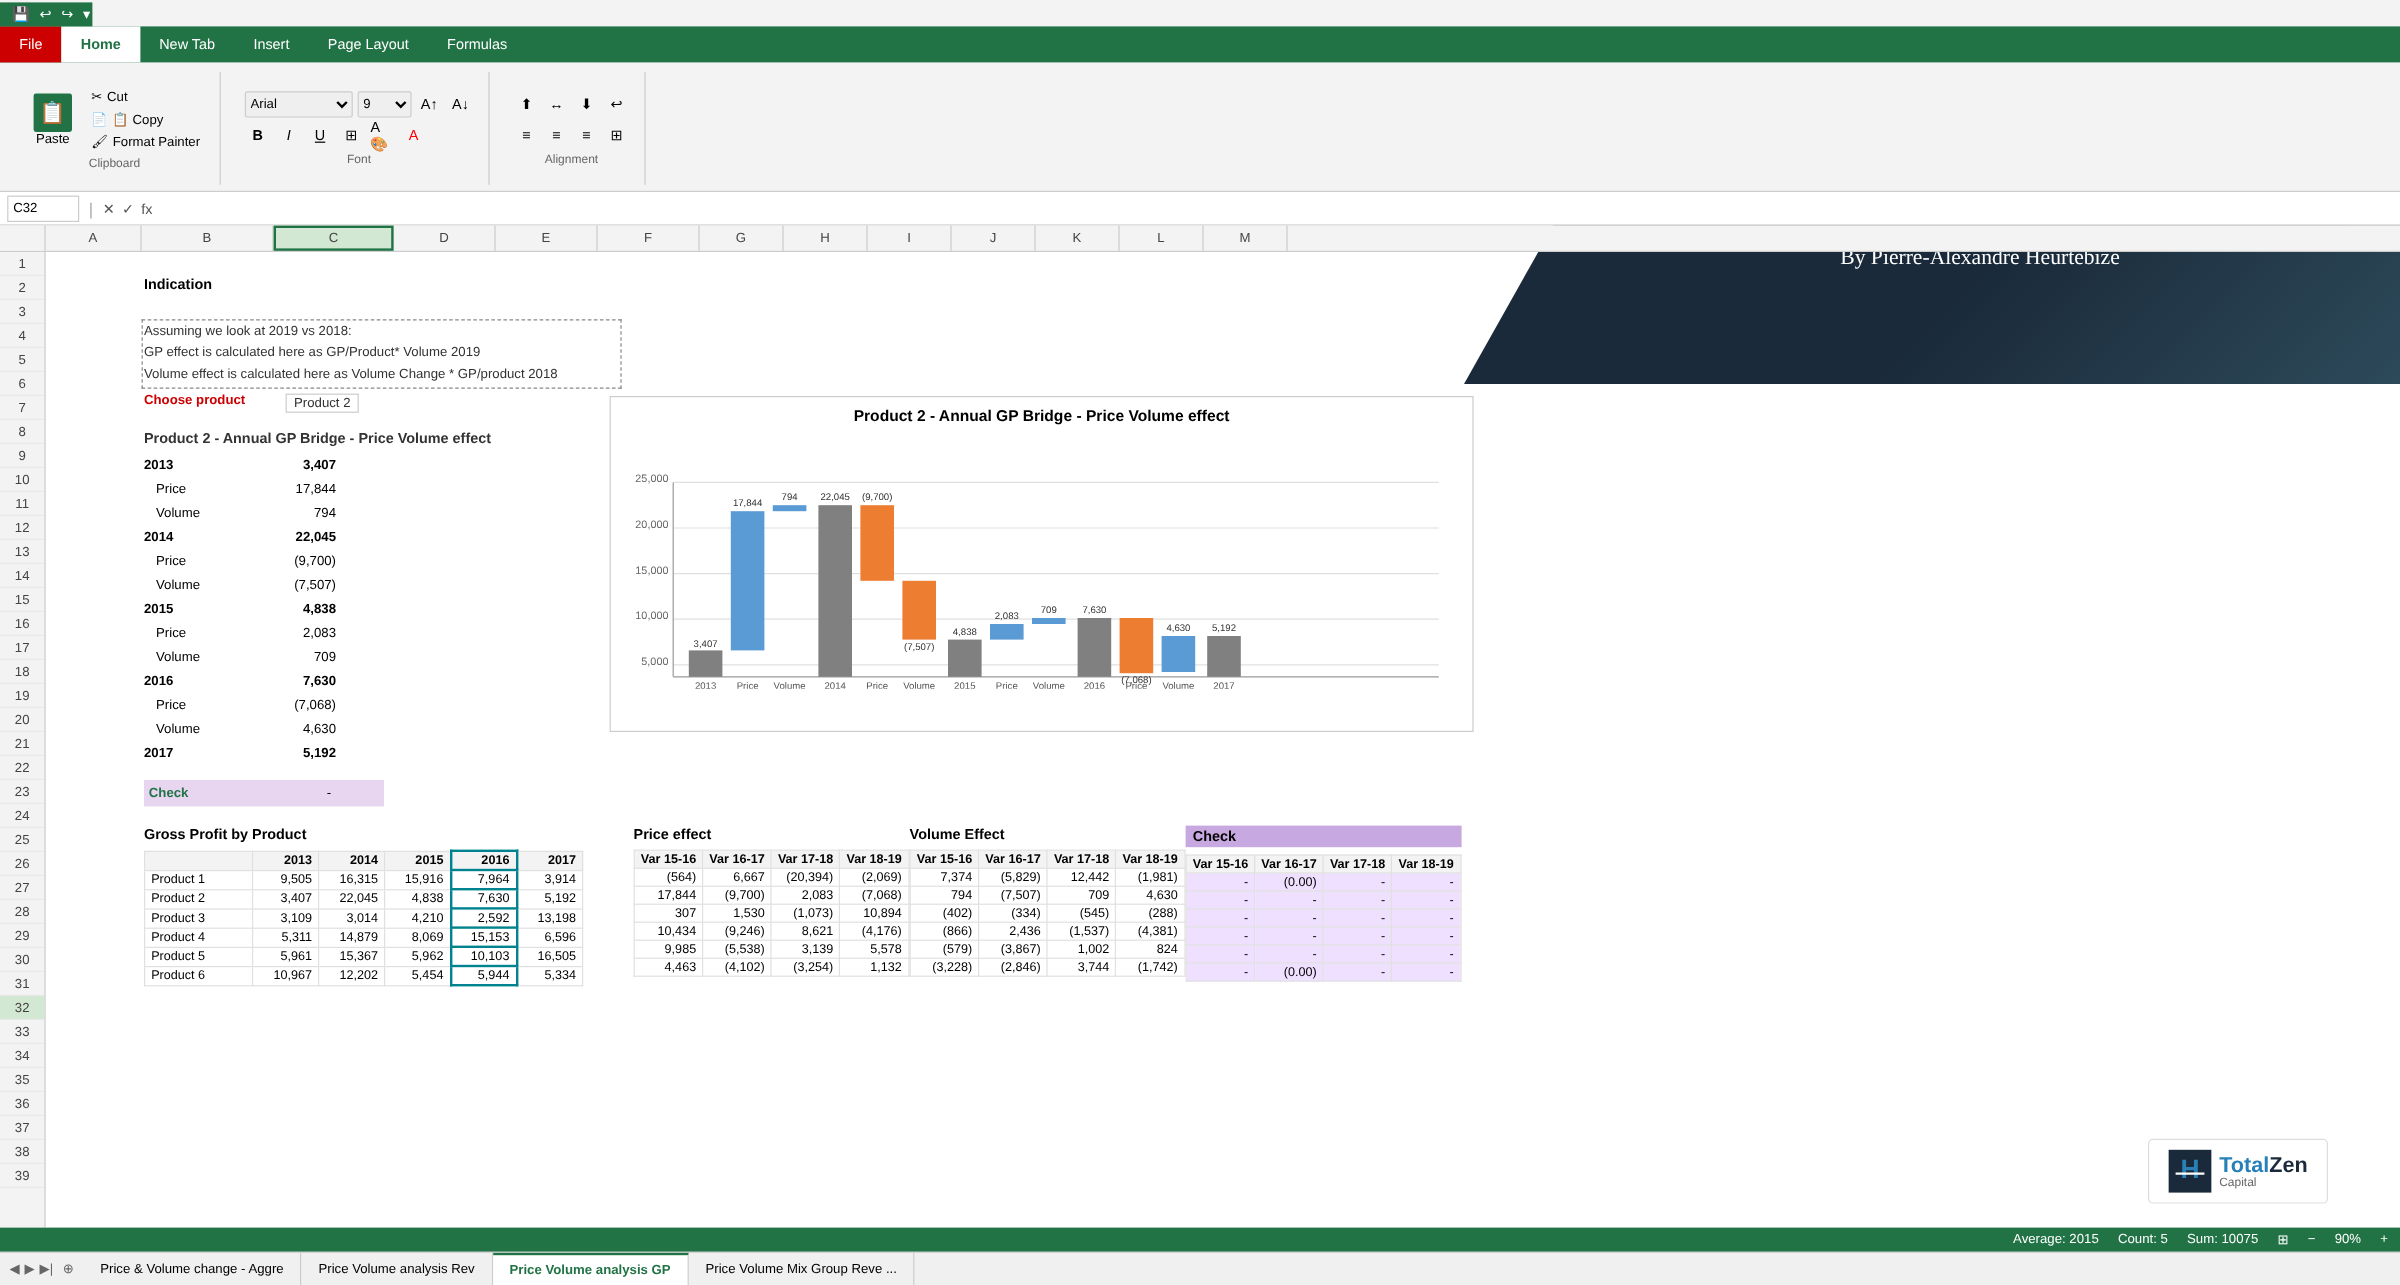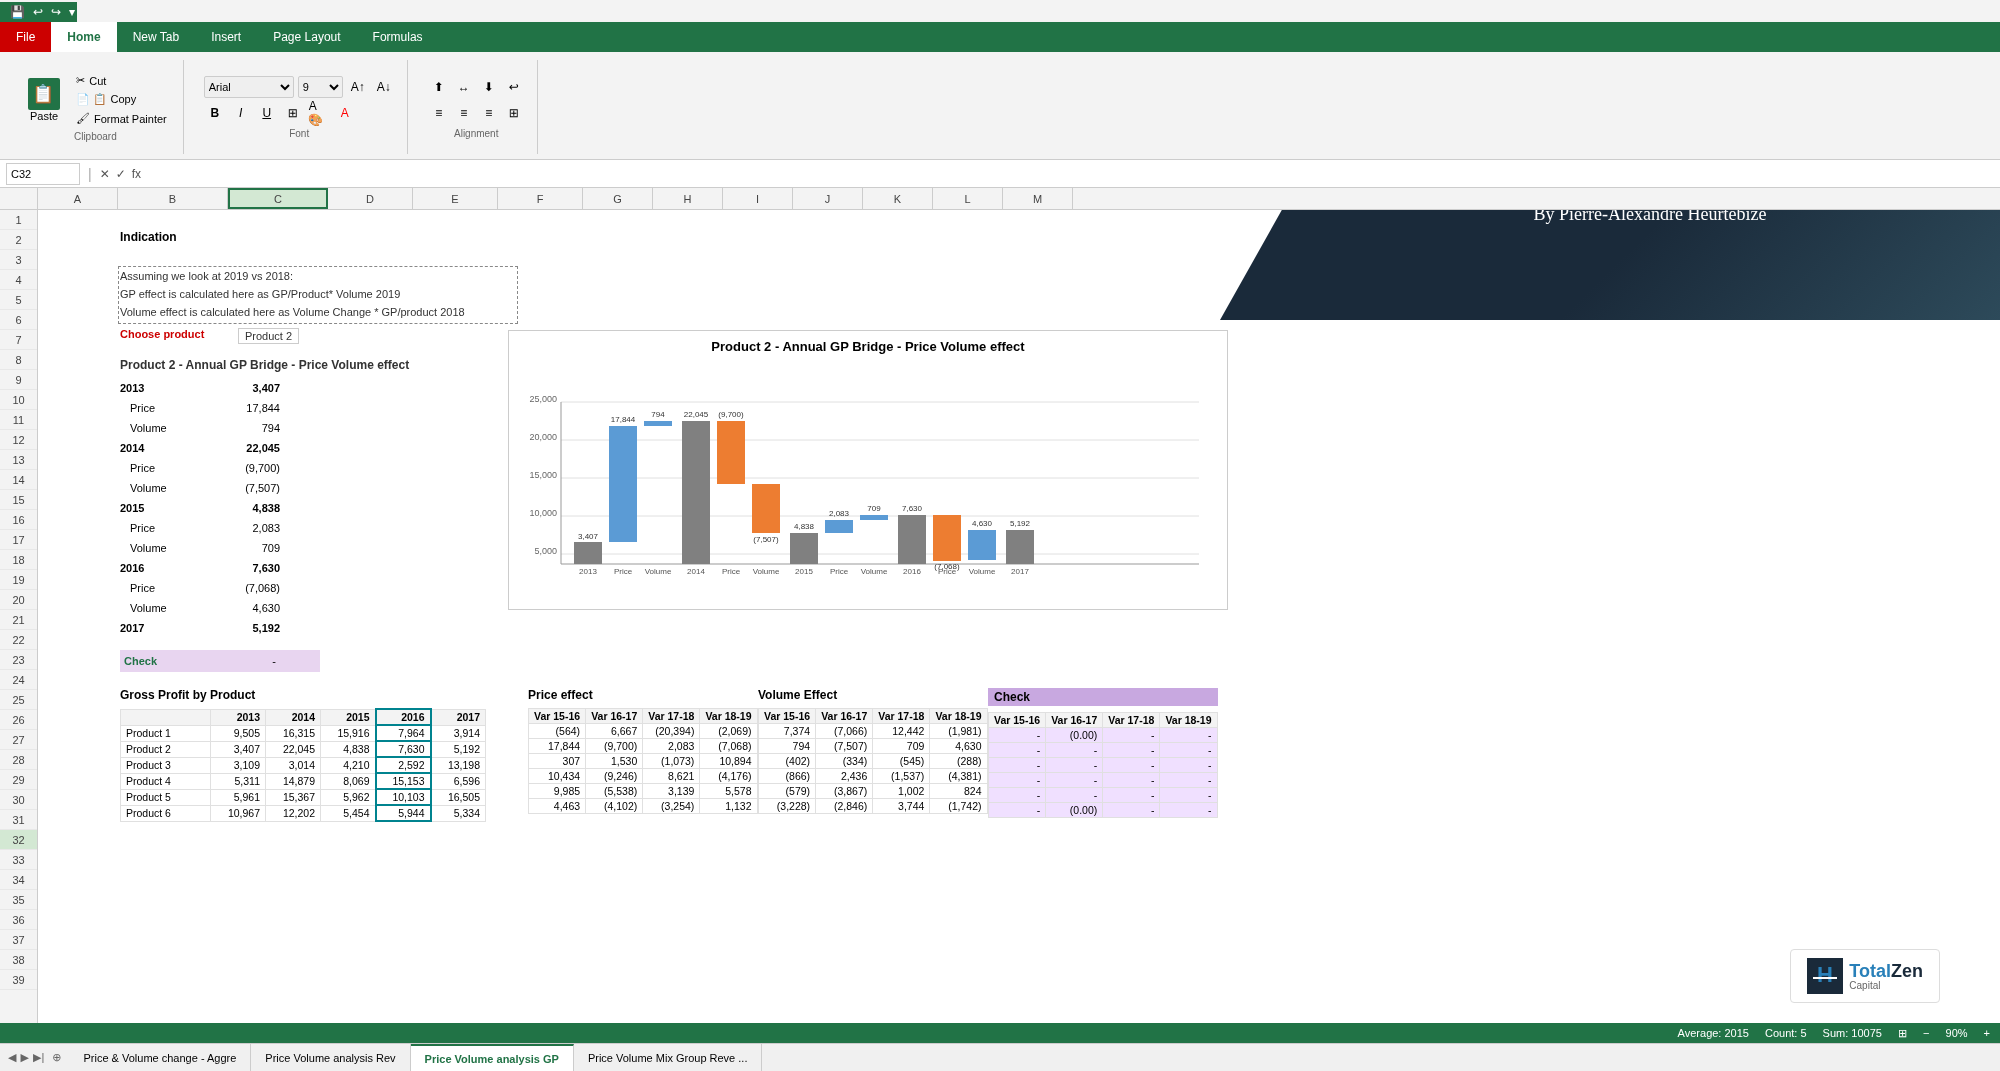--- a/index.html
+++ b/index.html
@@ -118,21 +118,21 @@
       height: 28px;
       background: #fff;
       border-bottom: 1px solid #ccc;
       display: flex;
       align-items: center;
       gap: 4px;
       padding: 0 6px;
       font-size: 12px;
     }
     .name-box {
-      width: 74px;
+      width: 60px;
       height: 22px;
       border: 1px solid #ccc;
       padding: 2px 4px;
       font-size: 11px;
       background: #fff;
     }
     .formula-separator { color: #aaa; font-size: 14px; padding: 0 4px; }
     .formula-icons { display: flex; gap: 6px; color: #555; font-size: 12px; }
     .formula-input {
       flex: 1;
@@ -802,21 +802,21 @@
                 <tr>
                   <th class="num" style="width:52px;">Var 15-16</th>
                   <th class="num" style="width:52px;">Var 16-17</th>
                   <th class="num" style="width:52px;">Var 17-18</th>
                   <th class="num" style="width:52px;">Var 18-19</th>
                 </tr>
               </thead>
               <tbody>
                 <tr>
                   <td class="num">7,374</td>
-                  <td class="num">(7,066)</td>
+                  <td class="num">(5,829)</td>
                   <td class="num">12,442</td>
                   <td class="num">(1,981)</td>
                 </tr>
                 <tr>
                   <td class="num">794</td>
                   <td class="num">(7,507)</td>
                   <td class="num">709</td>
                   <td class="num">4,630</td>
                 </tr>
                 <tr>

